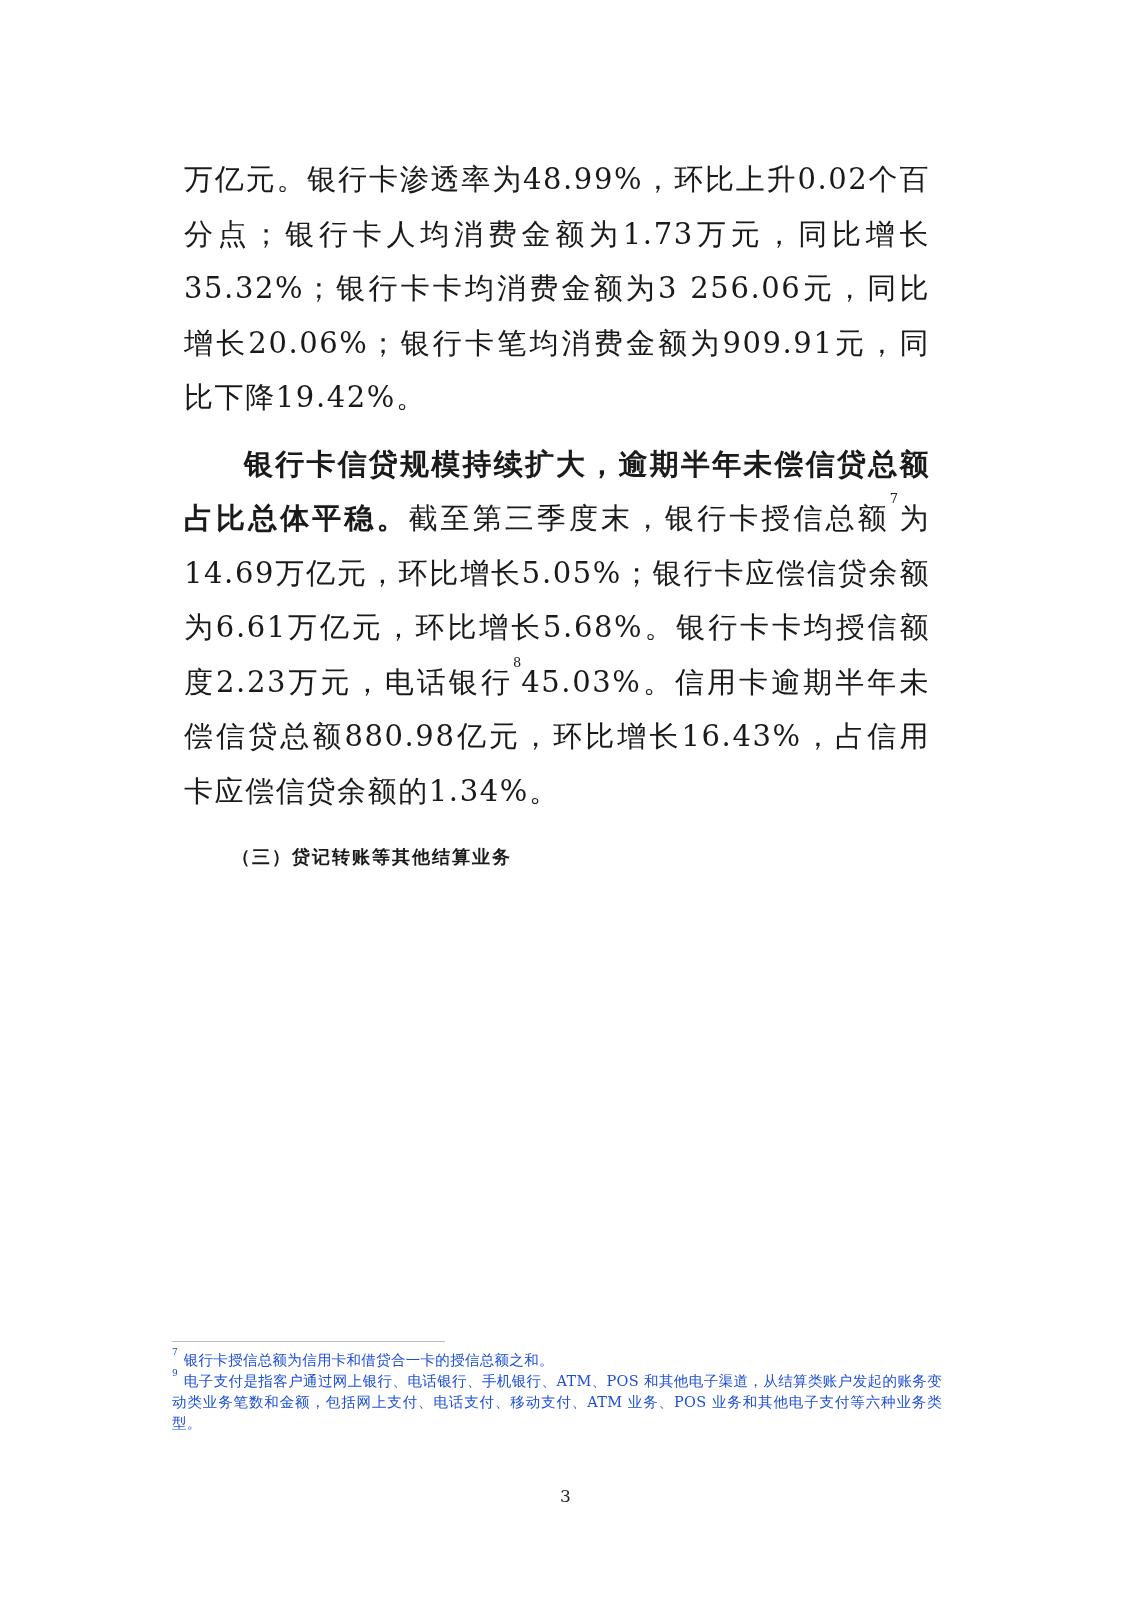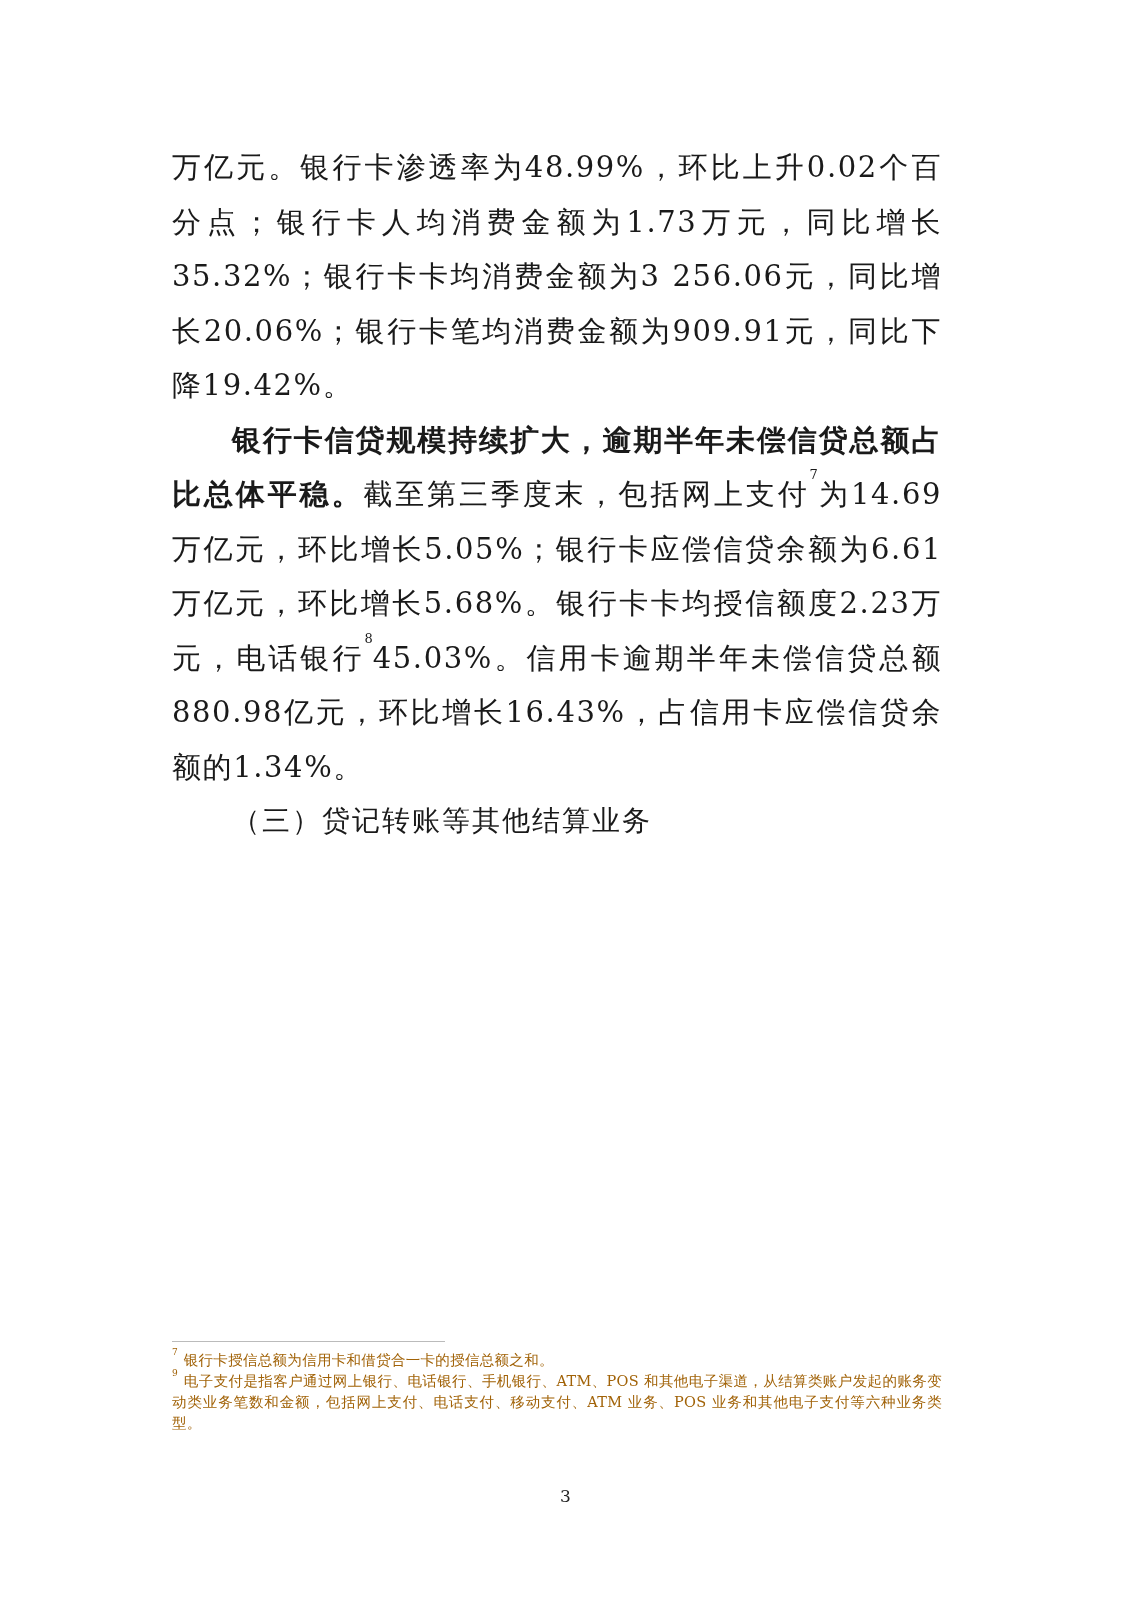--- a/index.html
+++ b/index.html
@@ -1,40 +1,40 @@
 <!DOCTYPE html>
 <html><head>
 <meta charset="utf-8">
 <style>
   html, body { margin: 0; padding: 0; background: #ffffff; }
   body { width: 1131px; height: 1600px; position: relative; overflow: hidden;
          font-family: "DejaVu Serif", "Liberation Serif", serif; color: #1a1a1a; }
   .page { position: absolute; left: 172px; top: 140px; width: 770px; }
-  .p { font-size: 29px; line-height: 54.5px; letter-spacing: 1.6px; margin: 0;
+  .p { font-size: 29px; line-height: 54.5px; letter-spacing: 1.6px; margin: 12px;
        text-align: justify; text-align-last: left; }
   .indent { text-indent: 60px; }
   .b { font-weight: bold; font-family: "DejaVu Sans", "Liberation Sans", sans-serif; }
-  .h { font-size: 28px; line-height: 54.5px; font-weight: normal; margin: 0; padding-left: 60px;
+  .h { font-size: 18px; line-height: 54.5px; font-weight: bold; margin: 0; padding-left: 60px;
        font-family: "DejaVu Sans", "Liberation Sans", sans-serif; letter-spacing: 2px; }
   sup { font-size: 13px; vertical-align: top; line-height: 0; position: relative; top: 8px; letter-spacing: 0; }
   .sep { position: absolute; left: 172px; top: 1341px; width: 273px; height: 1px; background: #bbbbbb; }
   .footnotes { position: absolute; left: 172px; top: 1350px; width: 770px; }
-  .fn { font-size: 14.5px; line-height: 21px; margin: 0; color: #a16207; letter-spacing: 0.3px;
+  .fn { font-size: 14.5px; line-height: 21px; margin: 0; color: #1d4ed8; letter-spacing: 0.3px;
         text-align: justify; }
   .fn sup { font-size: 9px; top: 2px; margin-right: 6px; }
   .pagenum { position: absolute; left: 0; width: 1131px; top: 1486px; text-align: center;
              font-size: 17px; color: #222; }
 </style>
 </head>
 <body>
 
 <div class="page">
   <p class="p">万亿元。银行卡渗透率为48.99%，环比上升0.02个百分点；银行卡人均消费金额为1.73万元，同比增长35.32%；银行卡卡均消费金额为3 256.06元，同比增长20.06%；银行卡笔均消费金额为909.91元，同比下降19.42%。</p>
 
-  <p class="p indent"><span class="b">银行卡信贷规模持续扩大，逾期半年未偿信贷总额占比总体平稳。</span><span>截至第三季度末，包括网上支付</span><sup>7</sup><span>为14.69万亿元，环比增长5.05%；银行卡应偿信贷余额为6.61万亿元，环比增长5.68%。银行卡卡均授信额度2.23万元，电话银行</span><sup>8</sup><span>45.03%。信用卡逾期半年未偿信贷总额880.98亿元，环比增长16.43%，占信用卡应偿信贷余额的1.34%。</span></p>
+  <p class="p indent"><span class="b">银行卡信贷规模持续扩大，逾期半年未偿信贷总额占比总体平稳。</span><span>截至第三季度末，银行卡授信总额</span><sup>7</sup><span>为14.69万亿元，环比增长5.05%；银行卡应偿信贷余额为6.61万亿元，环比增长5.68%。银行卡卡均授信额度2.23万元，电话银行</span><sup>8</sup><span>45.03%。信用卡逾期半年未偿信贷总额880.98亿元，环比增长16.43%，占信用卡应偿信贷余额的1.34%。</span></p>
 
   <h3 class="h">（三）贷记转账等其他结算业务</h3>
 
 
 
 </div>
 
 <div class="sep"></div>
 
 <div class="footnotes">

